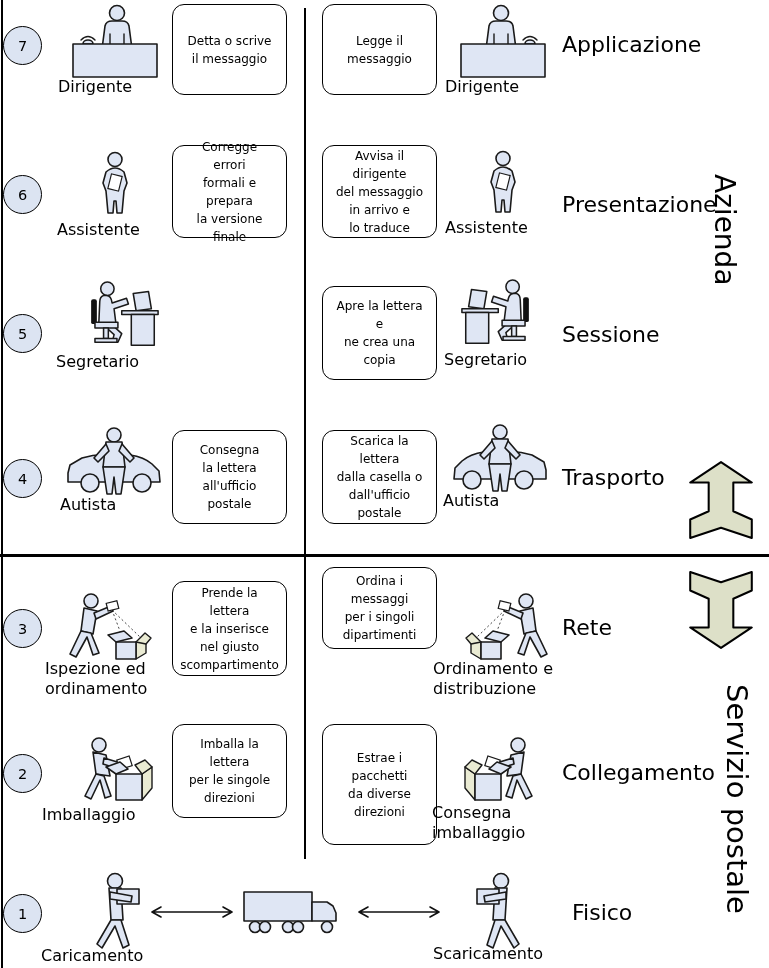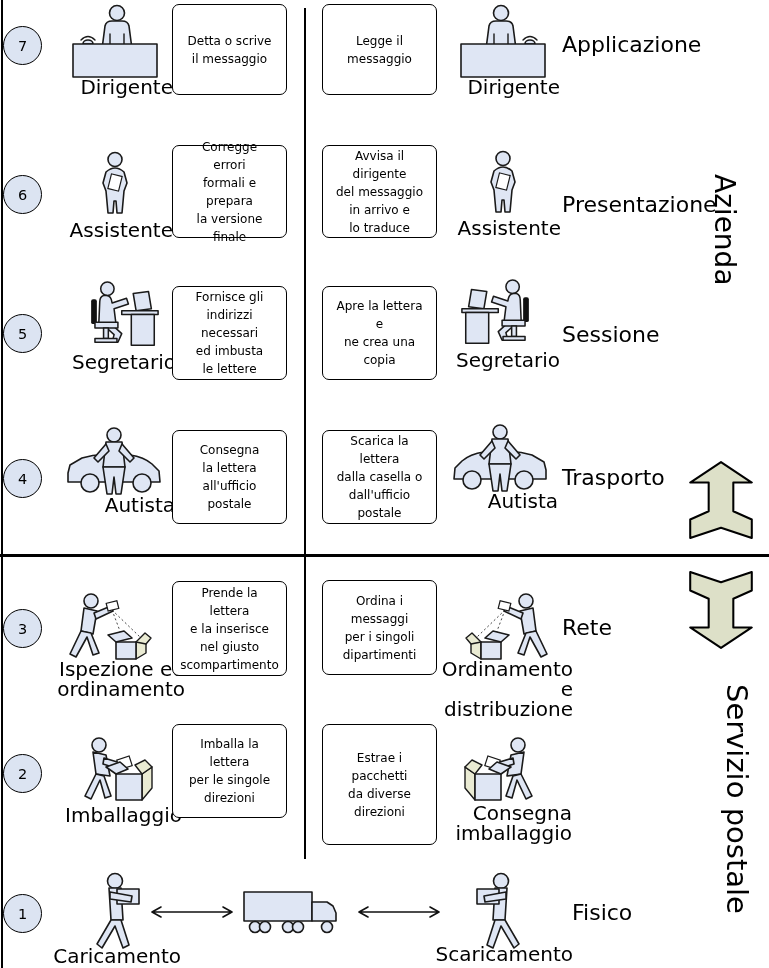--- a/index.html
+++ b/index.html
@@ -14,27 +14,27 @@
   }
   .vline,.hline{position:absolute;background:#000;}
   .circle{
     position:absolute; left:3px; width:37px; height:37px;
     border:1.6px solid #000; border-radius:50%; background:var(--circle);
     display:flex; align-items:center; justify-content:center;
     font-size:14.5px;
   }
   .tbox{
     position:absolute; width:115px; box-sizing:border-box;
-    background:#fff; border:1.4px solid #000; border-radius:7px;
+    background:#fff; border:1.4px solid #000; border-radius:12px;
     display:flex; align-items:center; justify-content:center;
     text-align:center; font-size:12px; line-height:1.5;
     white-space:pre-line; padding:11px;
   }
   .actor{
-    position:absolute; text-align:right; font-size:20px;
+    position:absolute; text-align:left; font-size:16px;
     line-height:20px; white-space:pre-line;
   }
   .layer{position:absolute; left:562px; font-size:22px;}
   .vlabel{position:absolute; writing-mode:vertical-rl; font-size:28px; line-height:1;}
   .fig{position:absolute; overflow:visible;}
   
   .f{fill:var(--figure);stroke:var(--outline);stroke-width:1.6;stroke-linejoin:round;}
   .w{fill:var(--paper);stroke:var(--outline);stroke-width:1.2;}
   .b{fill:var(--carton);stroke:var(--outline);stroke-width:1.4;stroke-linejoin:round;}
   .n{fill:none;stroke:var(--outline);stroke-width:1.4;stroke-linecap:round;}
@@ -171,24 +171,20 @@
       <use href="#i-assist"></use>
     </svg>
   <div class="actor" style="left:445px;top:218px;width:116px">Assistente</div>
   <div class="layer" style="top:192px">Presentazione</div>
 
   <div class="circle" style="top:314px">5</div>
   <svg class="fig" style="left:72px;top:278px" width="88" height="75" viewBox="0 0 92 78">
       <use href="#i-secretary"></use>
     </svg>
   <div class="actor" style="left:56px;top:352px;width:120px">Segretario</div>
-  <div class="tbox" style="left:172px;top:286px;height:94px">Fornisce gli
-indirizzi necessari
-ed imbusta
-le lettere</div>
   <div class="tbox" style="left:322px;top:286px;height:94px">Apre la lettera e
 ne crea una copia</div>
   <svg class="fig" style="left:460px;top:276px" width="88" height="75" viewBox="0 0 92 78">
       <use href="#i-secretary" transform="translate(92 0) scale(-1 1)"></use>
     </svg>
   <div class="actor" style="left:444px;top:350px;width:116px">Segretario</div>
   <div class="layer" style="top:322px">Sessione</div>
 
   <div class="circle" style="top:459px">4</div>
   <svg class="fig" style="left:64px;top:427px" width="100" height="74" viewBox="0 0 100 74">
@@ -213,21 +209,21 @@
   <div class="circle" style="top:609px">3</div>
   <svg class="fig" style="left:60px;top:592px" width="95" height="72" viewBox="0 0 95 72">
       <use href="#i-sorter"></use>
     </svg>
   <div class="actor" style="left:45px;top:659px;width:140px">Ispezione ed
 ordinamento</div>
   <div class="tbox" style="left:172px;top:581px;height:95px">Prende la lettera
 e la inserisce
 nel giusto
 scompartimento</div>
-  <div class="tbox" style="left:322px;top:580px;height:95px">Ordina i messaggi
+  <div class="tbox" style="left:322px;top:567px;height:82px">Ordina i messaggi
 per i singoli
 dipartimenti</div>
   <svg class="fig" style="left:462px;top:592px" width="95" height="72" viewBox="0 0 95 72">
       <use href="#i-sorter" transform="translate(95 0) scale(-1 1)"></use>
     </svg>
   <div class="actor" style="left:433px;top:659px;width:140px">Ordinamento e
 distribuzione</div>
   <div class="layer" style="top:615px">Rete</div>
   <svg class="fig" style="left:689px;top:571px" width="64" height="78" viewBox="0 0 62 76">
       <use href="#i-downarrow"></use>
@@ -242,20 +238,21 @@
 per le singole
 direzioni</div>
   <div class="tbox" style="left:322px;top:724px;height:121px">Estrae i pacchetti
 da diverse
 direzioni</div>
   <svg class="fig" style="left:460px;top:734px" width="85" height="72" viewBox="0 0 85 72">
       <use href="#i-packer" transform="translate(85 0) scale(-1 1)"></use>
     </svg>
   <div class="actor" style="left:432px;top:803px;width:140px">Consegna
 imballaggio</div>
+  <div class="layer" style="top:760px">Collegamento</div>
 
   <div class="circle" style="top:894px">1</div>
   <svg class="fig" style="left:84px;top:872px" width="58" height="80" viewBox="0 0 58 80">
       <use href="#i-walker"></use>
     </svg>
   <div class="actor" style="left:41px;top:946px;width:140px">Caricamento</div>
   <svg class="fig" style="left:150px;top:904px" width="84" height="16" viewBox="0 0 84 16">
       <use href="#i-harrow"></use>
     </svg>
   <svg class="fig" style="left:242px;top:889px" width="104" height="47" viewBox="0 0 104 47">

